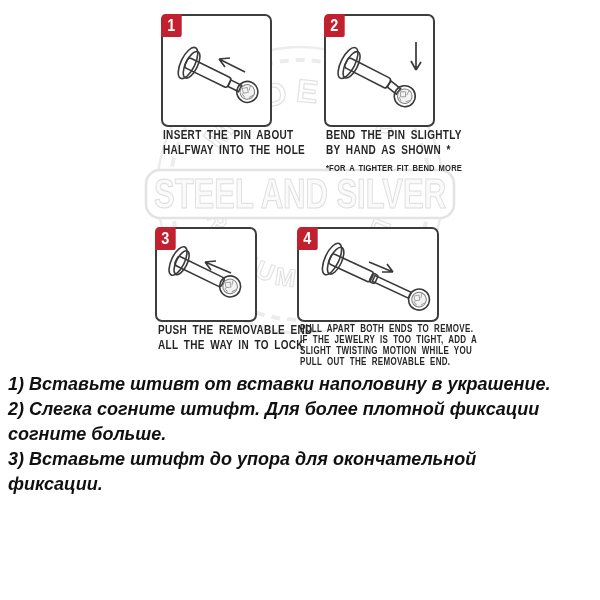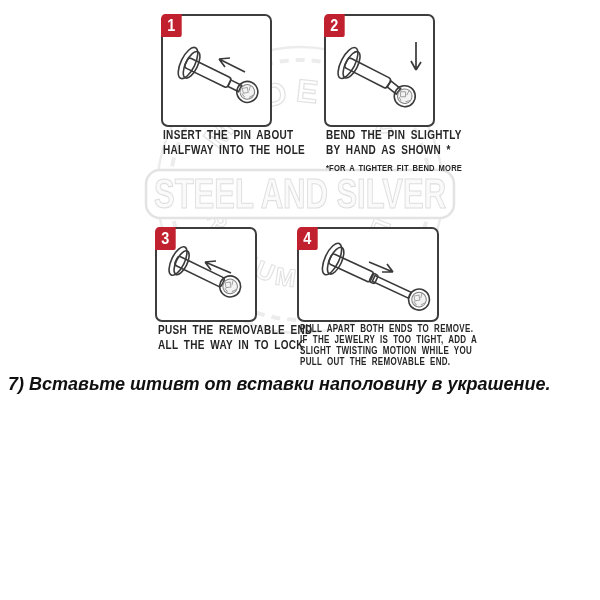--- a/index.html
+++ b/index.html
@@ -160,16 +160,18 @@
     </div>
     <div class="caption cap-sm" style="left:3px;top:96px;">
       <div>PULL APART BOTH ENDS TO REMOVE.</div>
       <div>IF THE JEWELRY IS TOO TIGHT, ADD A</div>
       <div>SLIGHT TWISTING MOTION WHILE YOU</div>
       <div>PULL OUT THE REMOVABLE END.</div>
     </div>
   </div>
 
   <div class="ru">
-    <p>7) Вставьте штивт от вставки наполовину в украшение.</p>
+    <p>1) Вставьте штивт от вставки наполовину в украшение.</p>
+    <p>2) Слегка согните штифт. Для более плотной фиксации согните больше.</p>
+    <p>3) Вставьте штифт до упора для окончательной фиксации.</p>
   </div>
 
 </div>
 
 </body></html>

